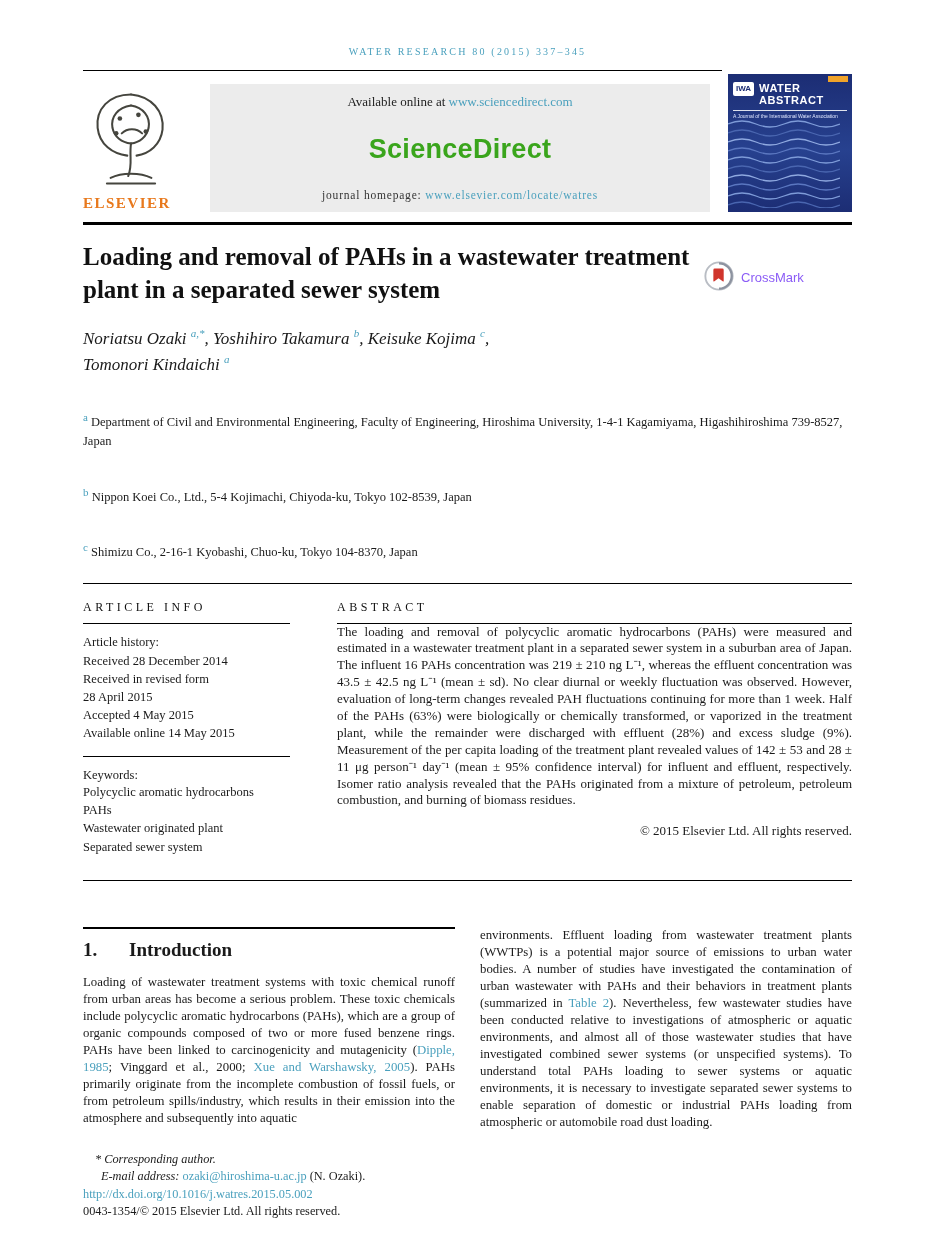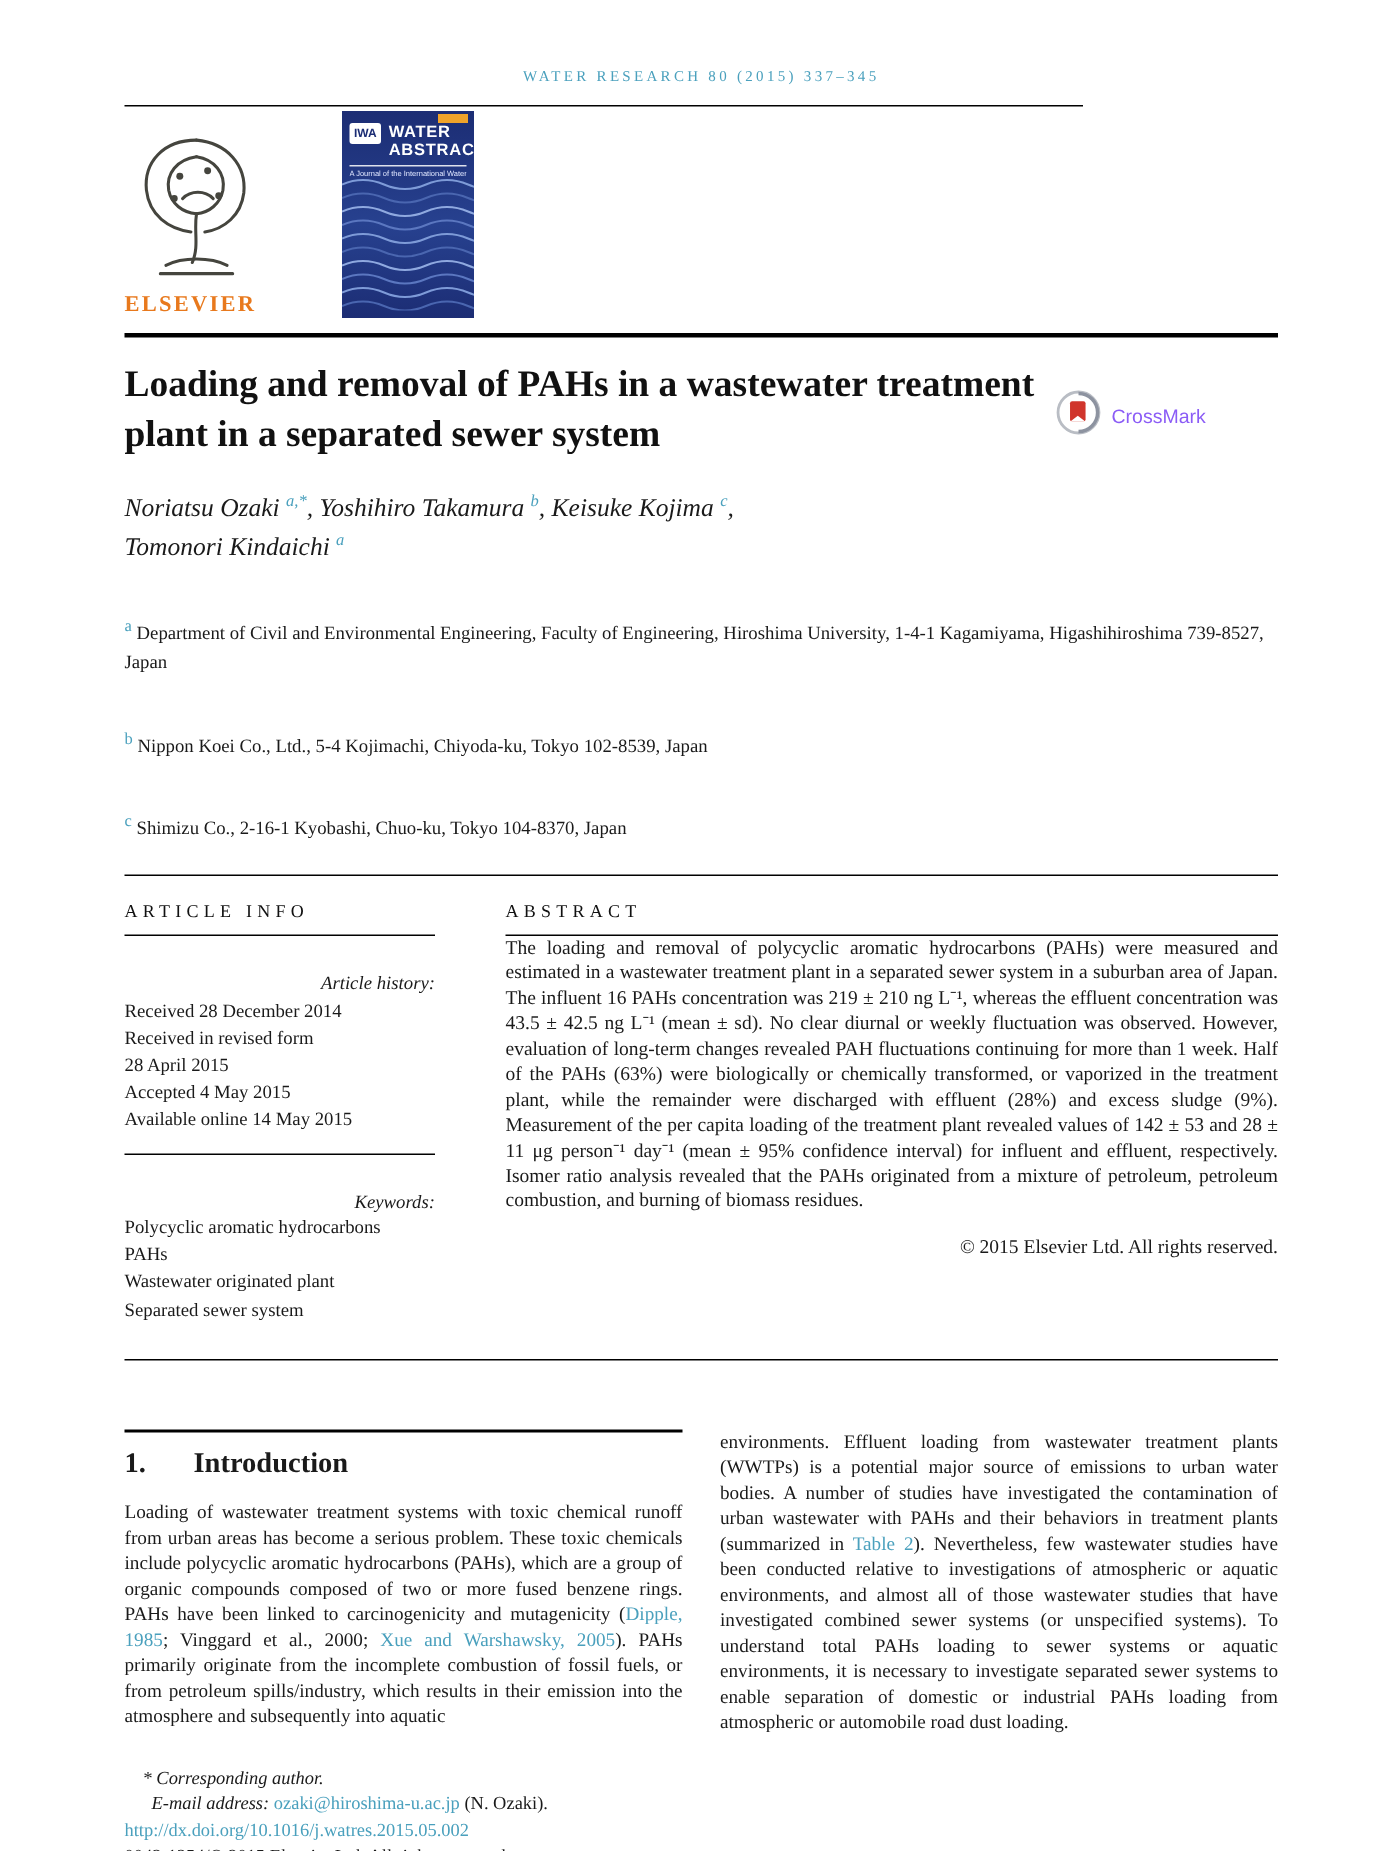--- a/index.html
+++ b/index.html
@@ -33,21 +33,21 @@
     display: flex; flex-direction: column; justify-content: space-between;
     text-align: center; padding: 10px 6px 11px 6px;
   }
   .avail-line { font-size: 13px; color: #222; }
   .sd-logo {
     font-family: "Liberation Sans", sans-serif;
     font-weight: bold; font-size: 27px; color: #3aa51c; letter-spacing: 0.3px;
   }
   .homepage-line { font-size: 11.5px; letter-spacing: 0.8px; color: #333; }
   .journal-cover {
-    width: 88px; height: 138px; margin-left: 18px; position: relative;
+    width: 124px; height: 138px; margin-left: 18px; position: relative;
     background: linear-gradient(180deg, #1c2d74 0%, #27418f 55%, #1c2d74 100%);
     overflow: hidden; flex-shrink: 0;
   }
   .cover-flag { position: absolute; top: 2px; right: 4px; width: 20px; height: 6px; background: #f0a32a; }
   .cover-top { display: flex; align-items: flex-start; gap: 5px; padding: 8px 5px 0 5px; position: relative; }
   .iwa-badge {
     background: #ffffff; color: #1c2d74; font-family: "Liberation Sans", sans-serif;
     font-weight: bold; font-size: 8px; padding: 3px 3px; border-radius: 2px; line-height: 1;
   }
   .cover-title {
@@ -80,21 +80,21 @@
   .affil { font-size: 12.5px; line-height: 1.55; margin-top: 36px; }
 
   .thin-rule { border-top: 1px solid #000; margin-top: 20px; }
 
   
   .info-grid { display: grid; grid-template-columns: 207px 1fr; column-gap: 47px; margin-top: 8px; }
   .col-heading {
     font-size: 12px; letter-spacing: 3.5px; padding: 8px 0 8px 0;
     border-bottom: 1px solid #000; color: #111;
   }
-  .history-label, .keywords-label { font-style: italic; font-size: 12.5px; margin-top: 24px; text-align: right; }
+  .history-label, .keywords-label { font-size: 12.5px; margin-top: 11px; }
   .history-item, .keyword-item { font-size: 12.5px; line-height: 1.45; }
   .history-block { margin-top: 2px; }
   .kw-rule { border-top: 1px solid #000; margin-top: 14px; }
   .abstract-text { margin-top: 0; font-size: 13px; line-height: 1.3; text-align: justify; }
   .copyright-line { text-align: right; font-size: 13px; margin-top: 14px; }
   .bottom-rule { border-top: 1px solid #000; margin-top: 24px; }
 
   
   .body-grid { display: grid; grid-template-columns: 1fr 1fr; column-gap: 25px; margin-top: 46px; }
   .section-rule { height: 2.5px; background: #000; }
@@ -134,20 +134,31 @@
             <circle cx="38" cy="34" r="2.5"></circle>
               <circle cx="58" cy="30" r="2.5"></circle>
             <circle cx="66" cy="48" r="2.5"></circle>
               <circle cx="34" cy="50" r="2.5"></circle>
           </g>
         </svg>
       </span>
       <div class="elsevier-wordmark">ELSEVIER</div>
     </div>
 
+    <div class="masthead-box">
+      <div class="avail-line">
+        <span>Available online at</span>
+        <a class="link">www.sciencedirect.com</a>
+      </div>
+      <div class="sd-logo">ScienceDirect</div>
+      <div class="homepage-line">
+        <span>journal homepage:</span>
+        <a class="link">www.elsevier.com/locate/watres</a>
+      </div>
+    </div>
 
     <div class="journal-cover">
       <div class="cover-flag"></div>
       <div class="cover-top">
         <div class="iwa-badge">IWA</div>
         <div class="cover-title">
           <span>WATER</span><br>
           <span>ABSTRACT</span>
         </div>
       </div>

